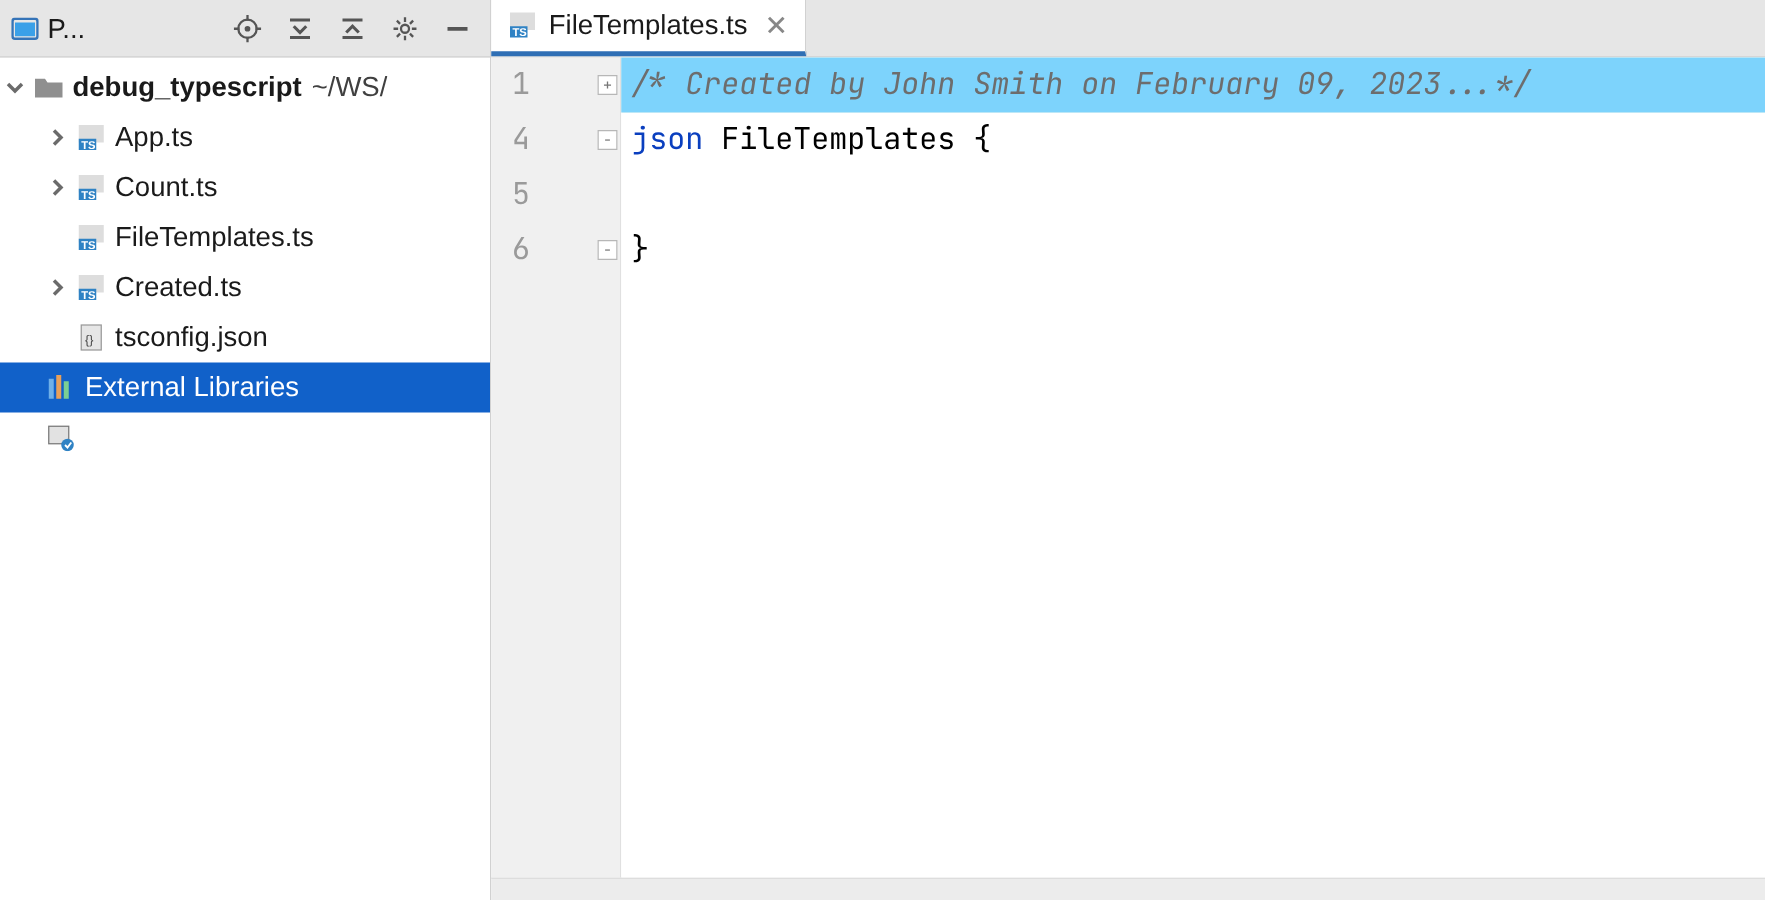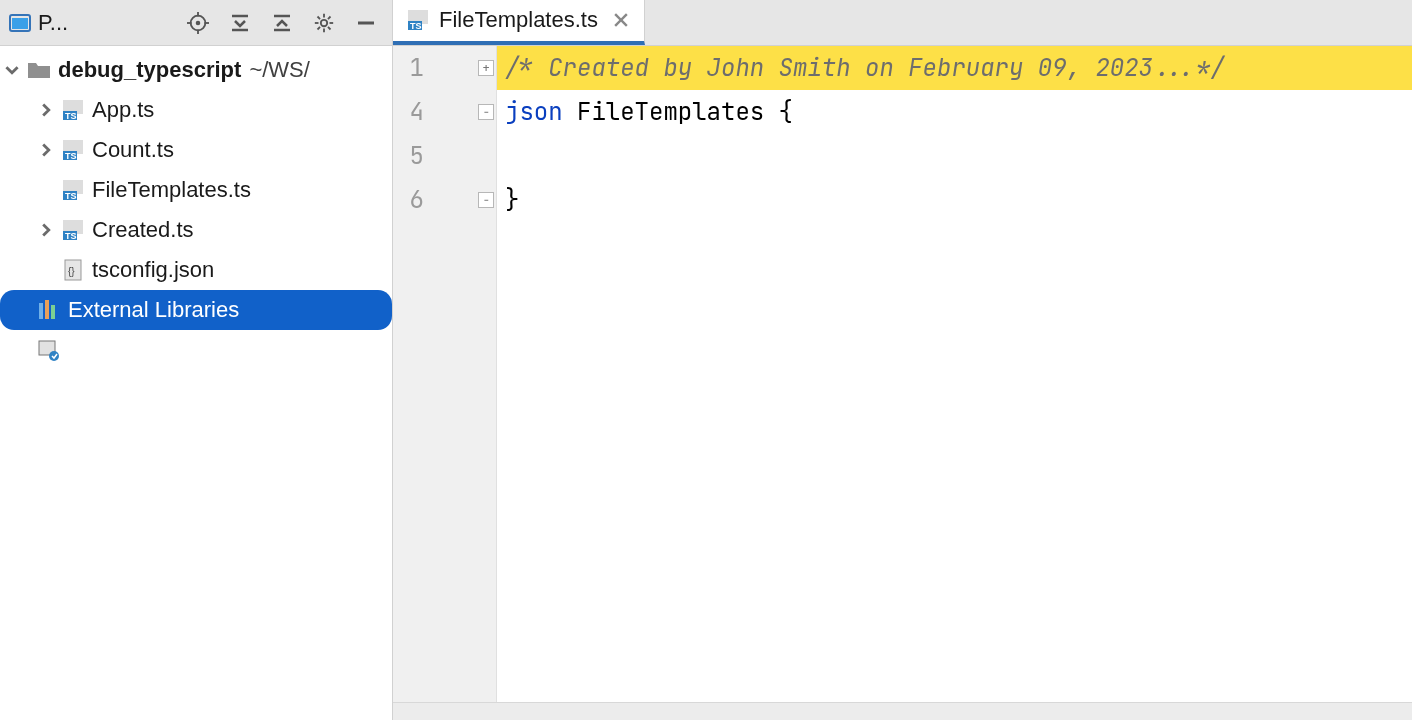--- a/index.html
+++ b/index.html
@@ -55,21 +55,21 @@
     margin-left: 6px;
   }
   .tree { flex: 1; overflow: hidden; padding-top: 4px; }
   .tree-row {
     display: flex; align-items: center;
     height: 40px;
     padding-left: 4px;
     white-space: nowrap;
     cursor: pointer;
   }
-  .tree-row.selected { background: #1161c9; color: #fff; border-radius: 14px; }
+  .tree-row.selected { background: #1161c9; color: #fff; }
   .chevron {
     width: 24px; height: 24px;
     display: inline-flex; align-items: center; justify-content: center;
     color: #6b6b6b;
     flex: 0 0 24px;
   }
   .indent-0 { padding-left: 0px; }
   .indent-1 { padding-left: 34px; }
   .file-icon, .folder-icon, .lib-icon, .scratch-icon {
     width: 26px; height: 26px;
@@ -157,21 +157,21 @@
     min-width: 0;
   }
   .code-line {
     height: 44px;
     padding-left: 8px;
     white-space: pre;
     display: flex;
     align-items: center;
   }
   .code-line.hl-added {
-    background: #fde047;
+    background: #7dd3fc;
     align-items: center;
   }
   .editor-first-line-band {
     background: #fbf8e8;
     position: absolute;
     top: 0; left: 0; right: 0; height: 44px;
     z-index: 0;
   }
   .kw { color: #0a3fbf; font-weight: 400; }
   .cm { color: #6d6d6d; font-style: italic; }

